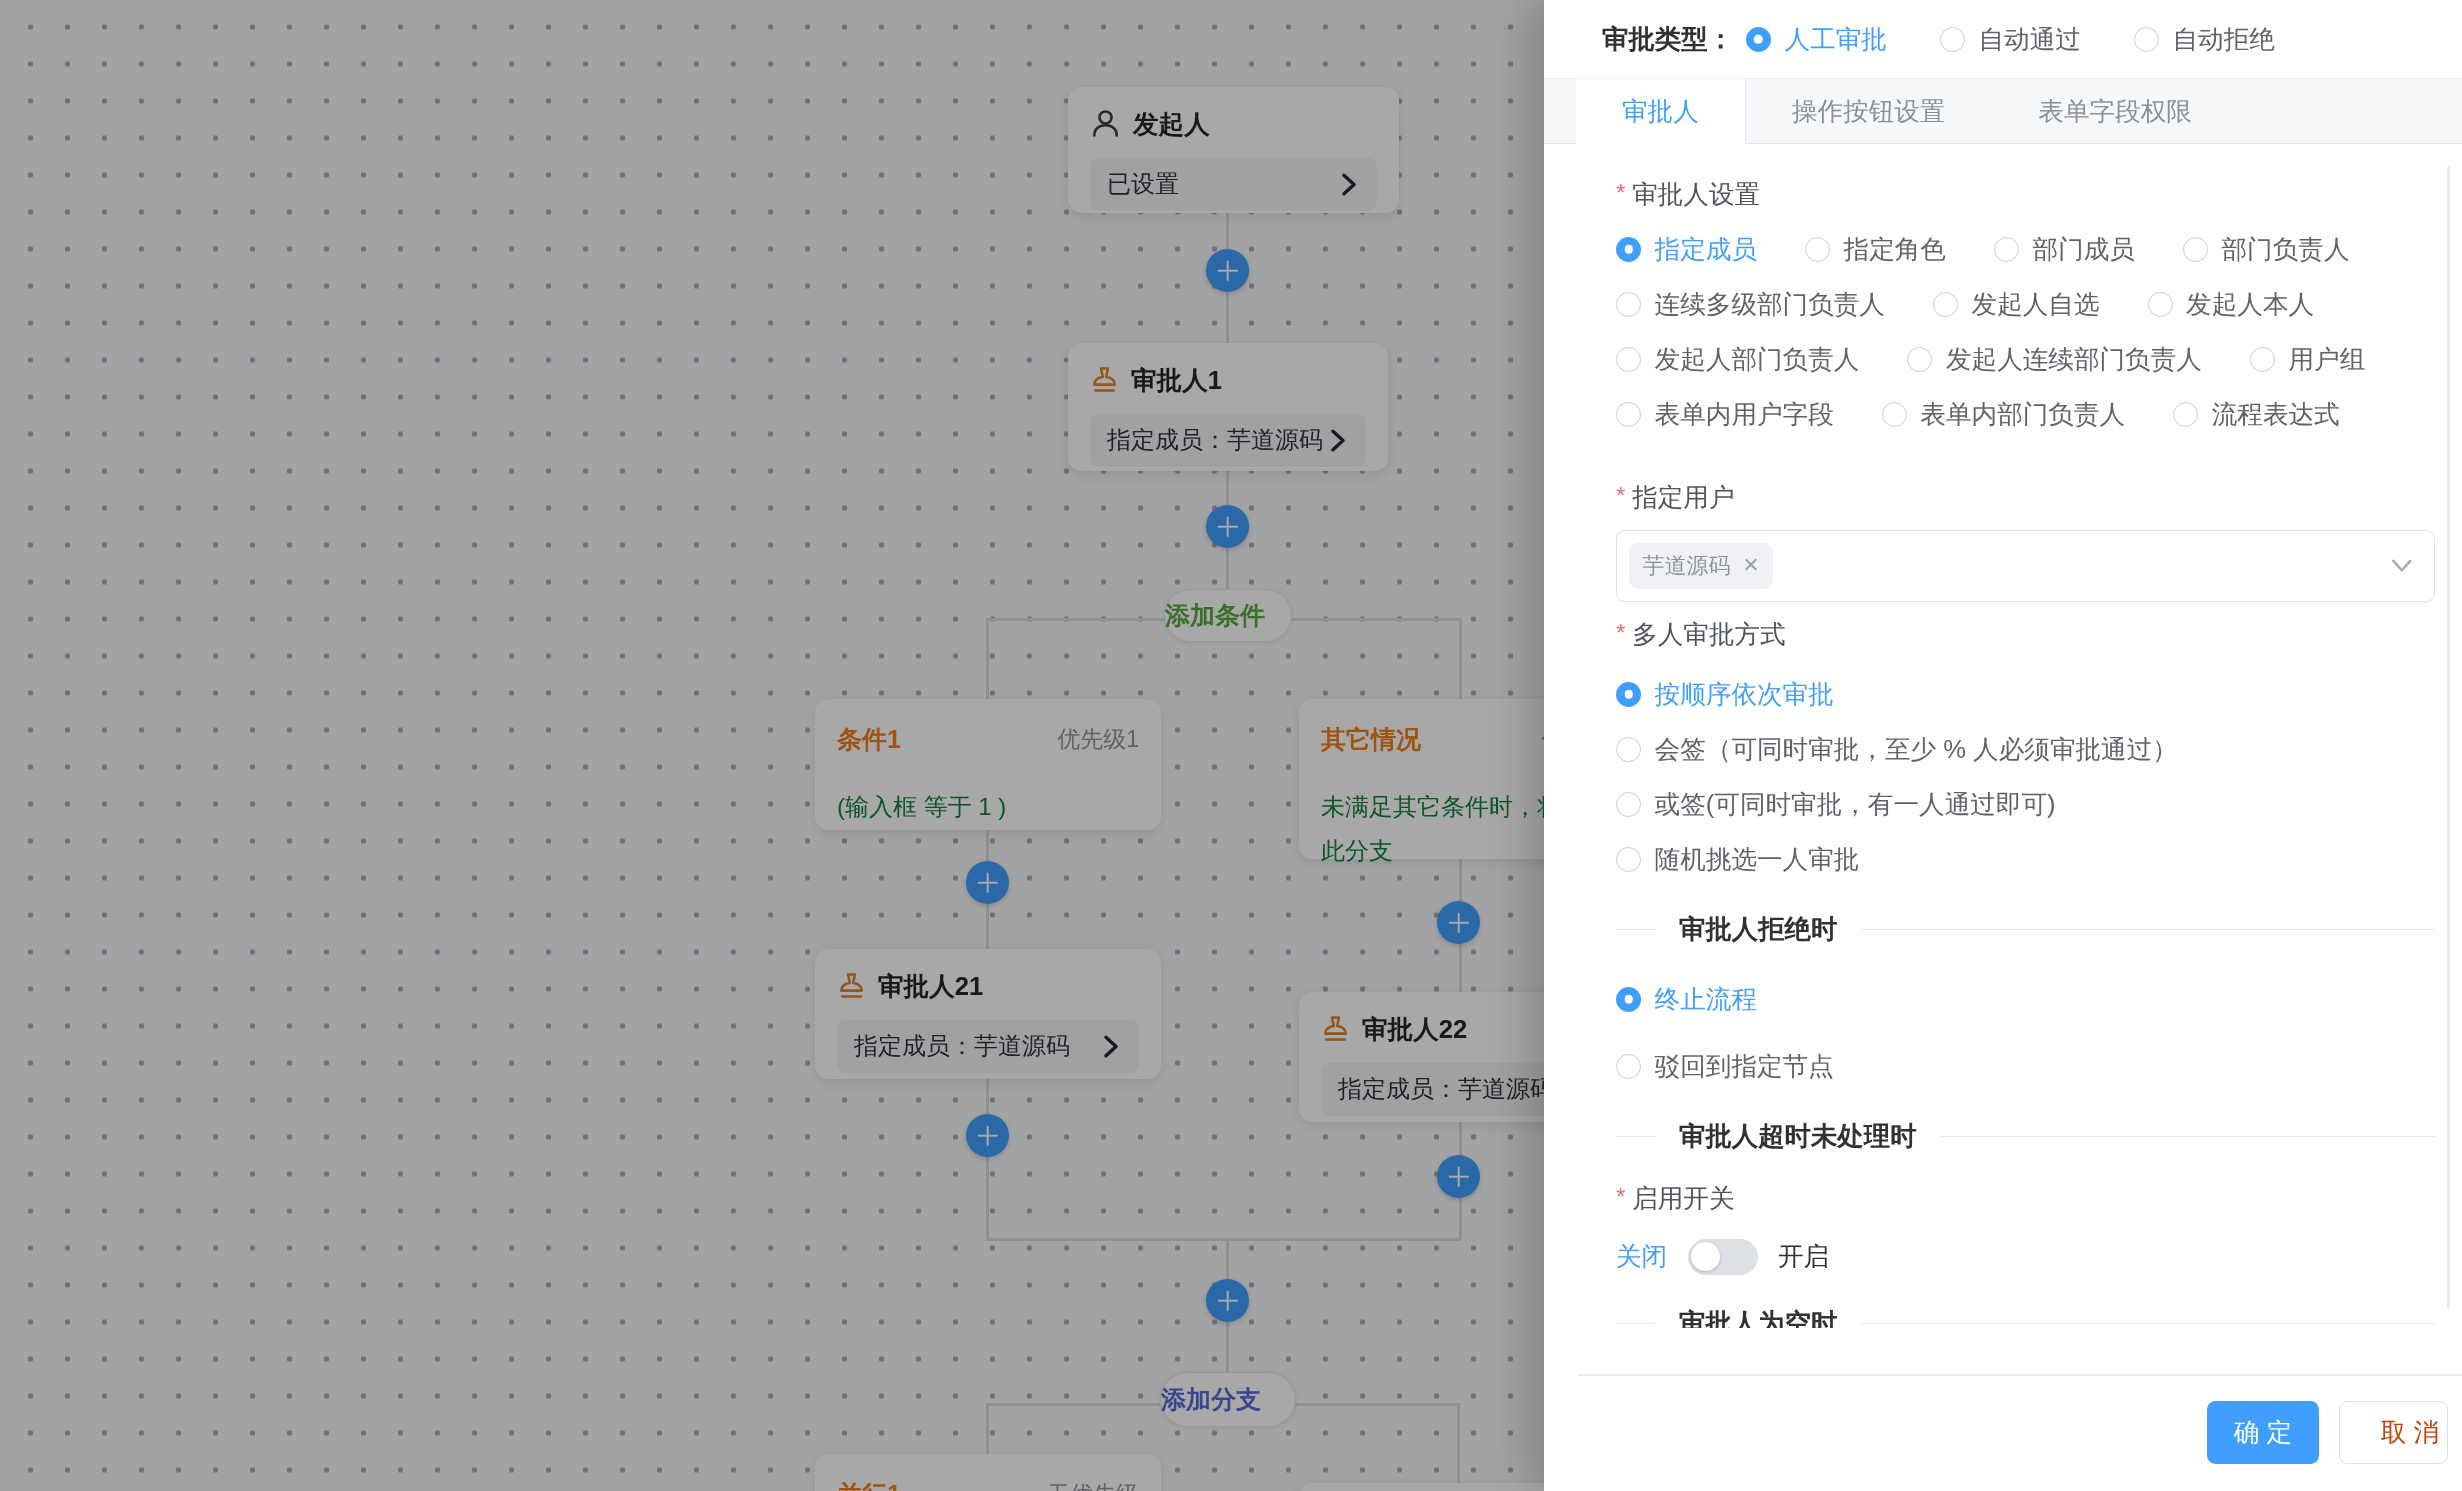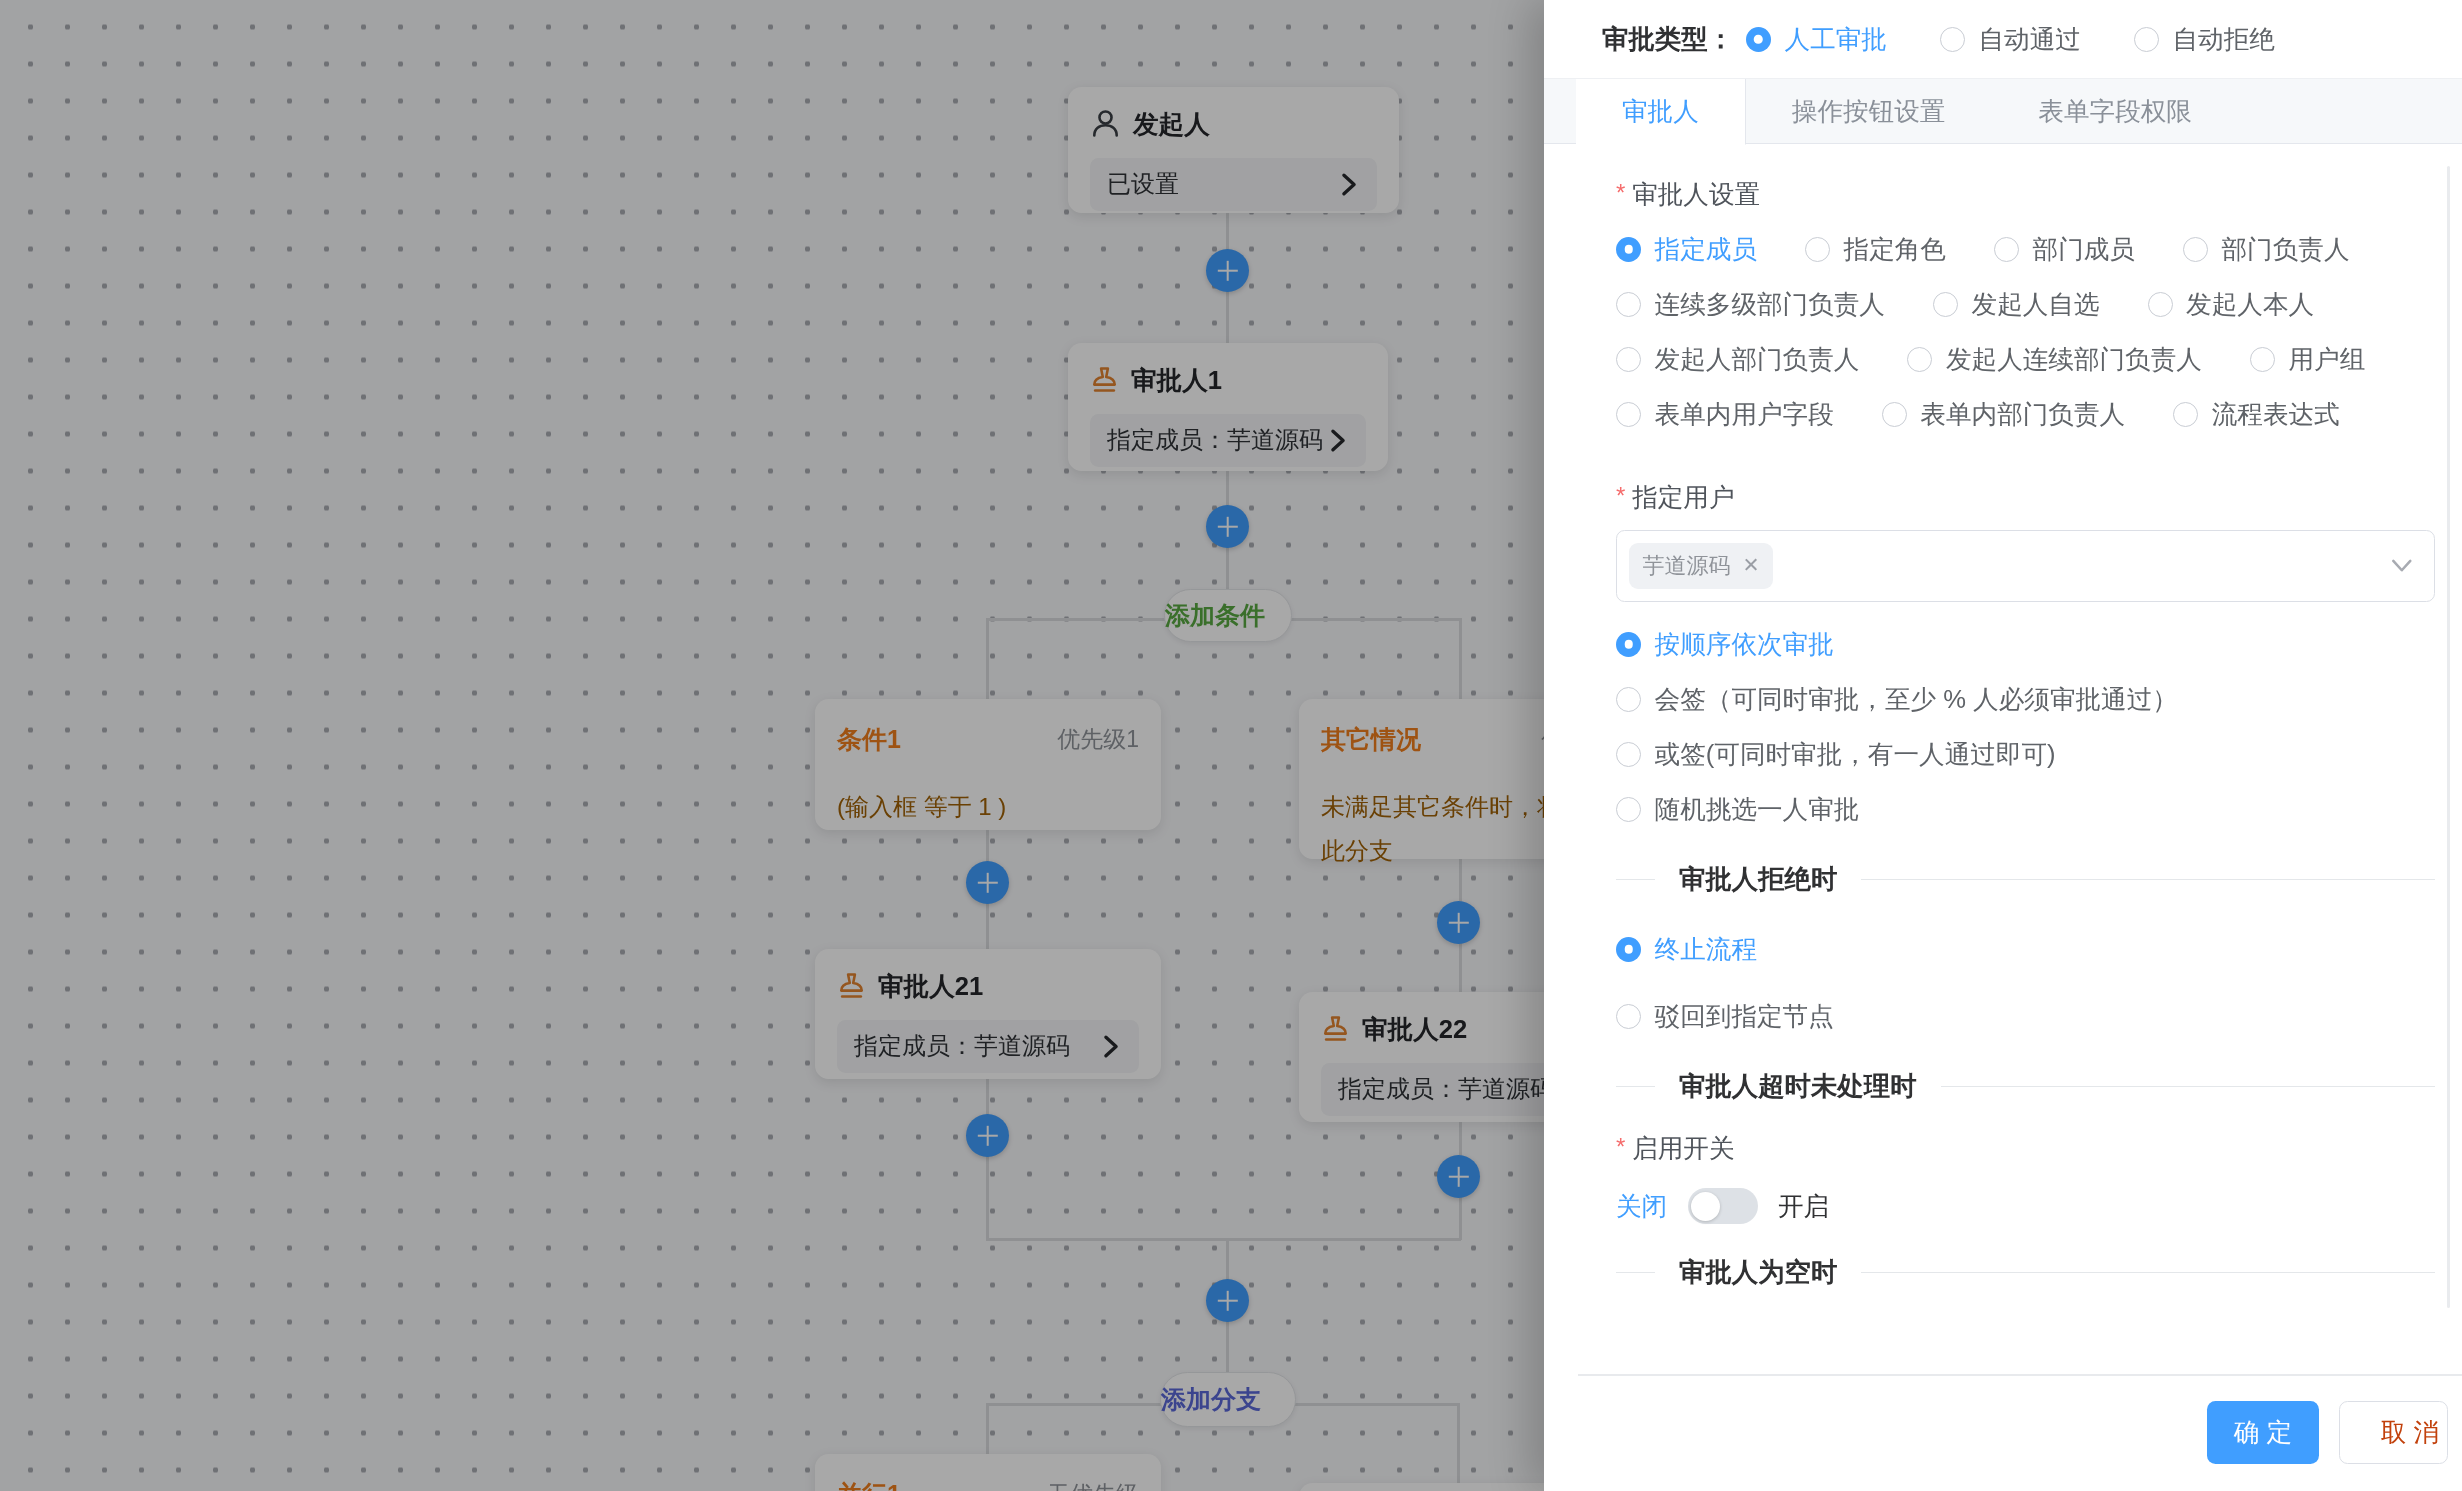--- a/index.html
+++ b/index.html
@@ -23,21 +23,21 @@
   .fcard .t-row { display:flex; align-items:center; gap:12px; }
   .fcard .title { font-size:25.6px; font-weight:700; color:#25272b; }
   .fcard .sub-box { margin-top:15.3px; background:#f4f5f7; border-radius:8.5px; height:53px;
     display:flex; align-items:center; justify-content:space-between; padding:0 17px; }
   .fcard .sub-text { font-size:24px; color:#2f3237; }
   .cond-card { position:absolute; background:#fff; border-radius:13.6px; z-index:2;
     box-shadow:0 3.4px 12px rgba(25,28,33,.10); padding:24px 22px; cursor:pointer; }
   .cond-card .c-head { display:flex; align-items:center; justify-content:space-between; }
   .cond-card .c-title { font-size:25px; color:#f07f1e; font-weight:600; }
   .cond-card .c-priority { font-size:23px; color:#8f9399; }
-  .cond-card .c-body { margin-top:29px; font-size:24px; color:#a16207; line-height:44px; }
+  .cond-card .c-body { margin-top:29px; font-size:24px; color:#15803d; line-height:44px; }
   .pill { position:absolute; background:#fff; border:1.7px solid #e3e5e8; border-radius:34px;
     z-index:4; display:flex; align-items:center; justify-content:flex-start; cursor:pointer;
     box-shadow:0 1.7px 5.1px rgba(25,28,33,.08); }
   .pill.green { color:#58a942; } .pill.indigo { color:#5a68d8; }
   .pill span { font-size:25px; font-weight:600; }
   .chev { flex:0 0 auto; }
 
   
   .mask { position:absolute; inset:0; background:rgba(0,0,0,.34); z-index:5; }
   .drawer { position:absolute; top:0; right:0; width:918px; height:1491px; background:#fff;
@@ -331,20 +331,21 @@
       <div class="select-box">
         <span class="tag">
           <span class="tag-text">芋道源码</span>
           <span class="tag-close">✕</span>
         </span>
         <svg class="select-arrow" width="25.6" height="17" viewBox="0 0 30 20">
             <polyline points="5,4 15,15 25,4" fill="none" stroke="#a8abb2" stroke-width="3" stroke-linecap="round" stroke-linejoin="round"></polyline>
           </svg>
       </div>
 
+      <div class="field-label req" style="margin-top:13.6px;">多人审批方式</div>
 
       <div class="vstack" style="margin-top:27px;">
         <label class="radio sel">
             <span class="dot"></span>
             <span class="lbl">按顺序依次审批</span>
           </label>
         <label class="radio">
             <span class="dot"></span>
             <span class="lbl">会签（可同时审批，至少 % 人必须审批通过）</span>
           </label>

